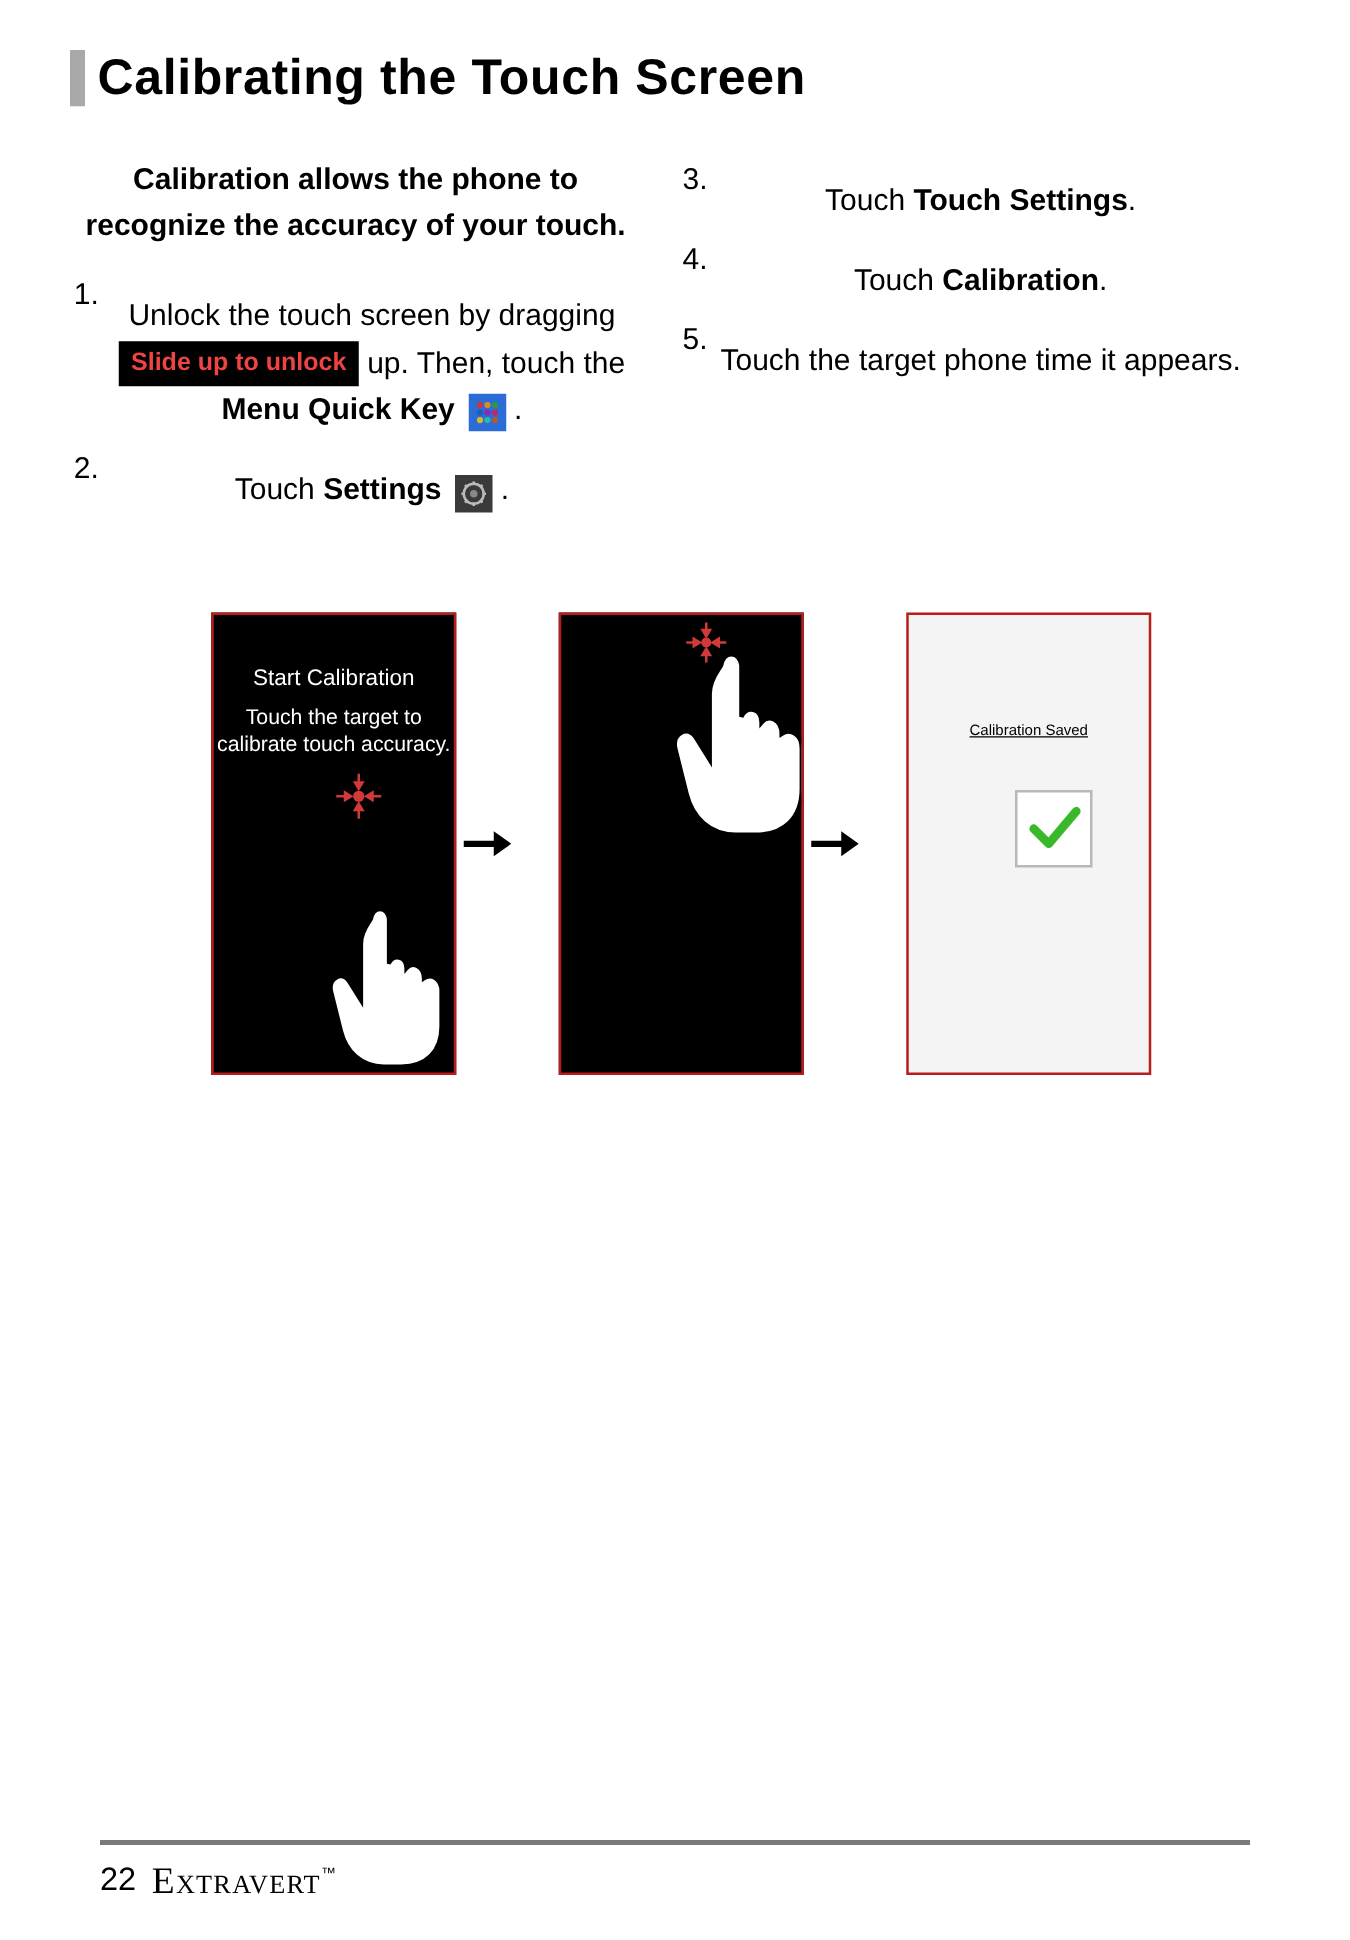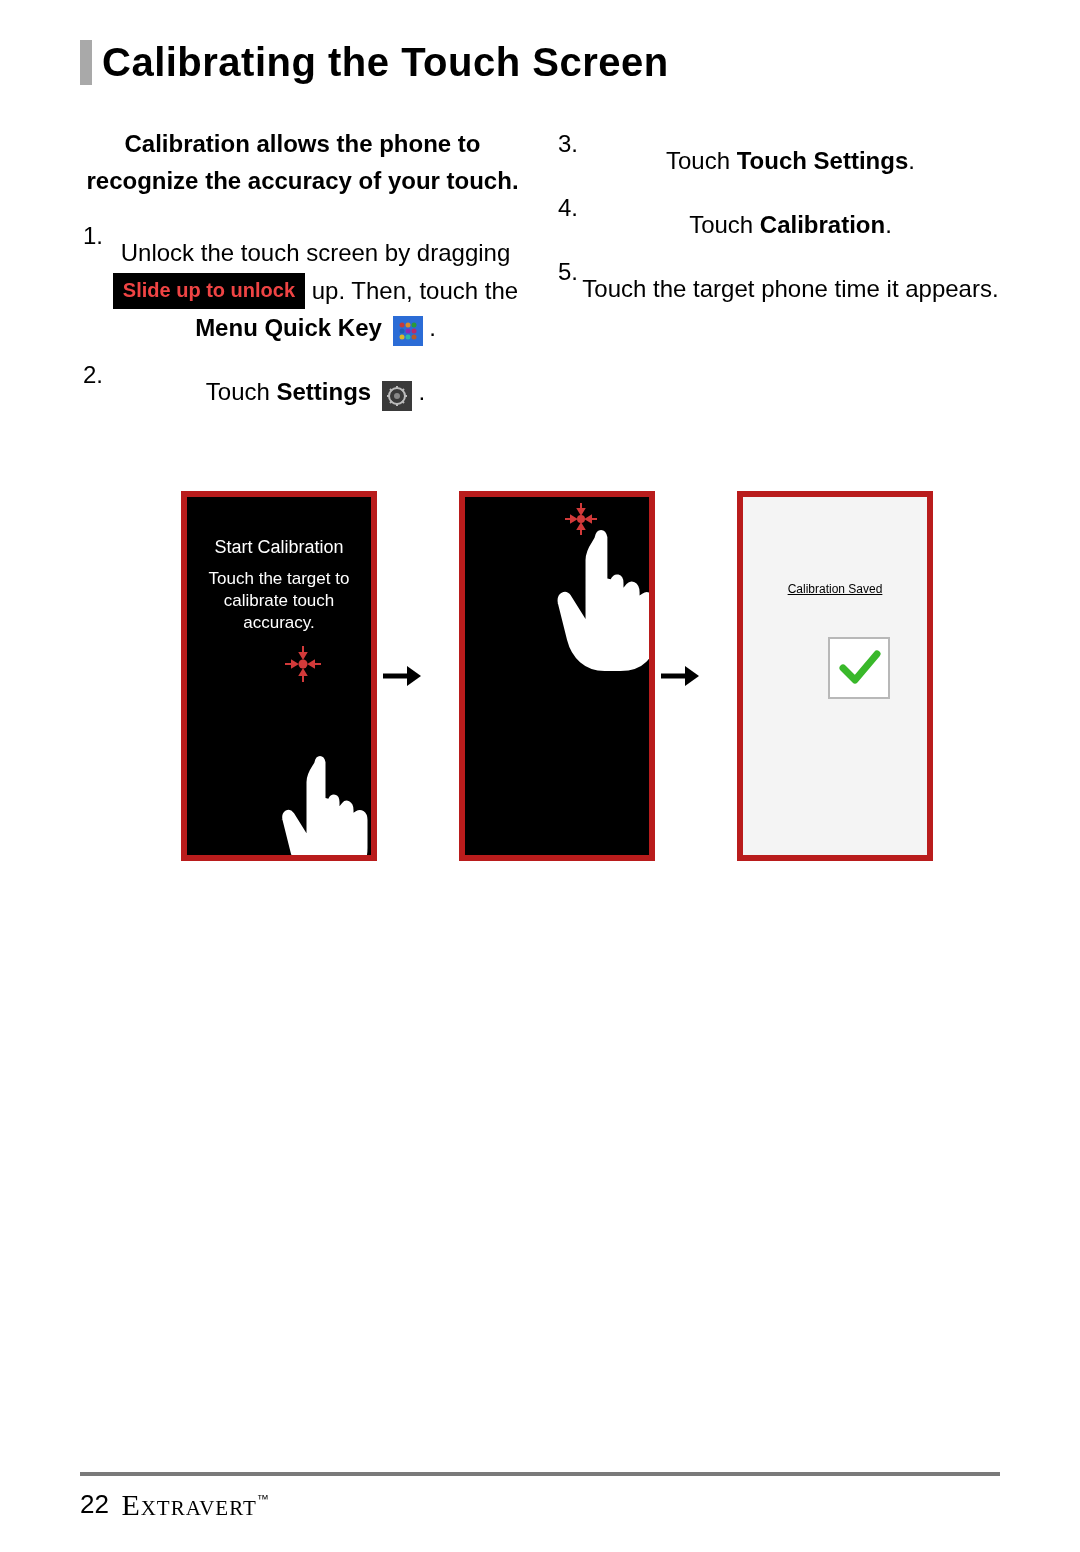--- a/index.html
+++ b/index.html
@@ -7,21 +7,21 @@
     padding: 0;
     width: 1080px;
     height: 1552px;
     font-family: Arial, Helvetica, sans-serif;
     background: #fff;
     color: #000;
   }
   .page {
     position: relative;
     box-sizing: border-box;
-    padding: 40px 80px 30px 80px;
+    padding: 40px 80px 30px 56px;
     height: 100%;
   }
   .title-row {
     display: flex;
     align-items: flex-start;
   }
   .title-bar {
     width: 12px;
     align-self: stretch;
     background: #a9a9a9;
@@ -95,21 +95,21 @@
   
   .figure {
     margin-top: 70px;
     display: flex;
     align-items: center;
     justify-content: center;
     gap: 4px;
   }
   .phone {
     position: relative;
-    border: 6px solid #b91c1c;
+    border: 2px solid #b91c1c;
     width: 196px;
     height: 370px;
     box-sizing: border-box;
     overflow: hidden;
     margin-left: 34px;
   }
   .phone.dark { background: #000; color: #fff; }
   .phone.light { background: #f4f4f4; color: #000; }
   .phone .caption {
     text-align: center;

